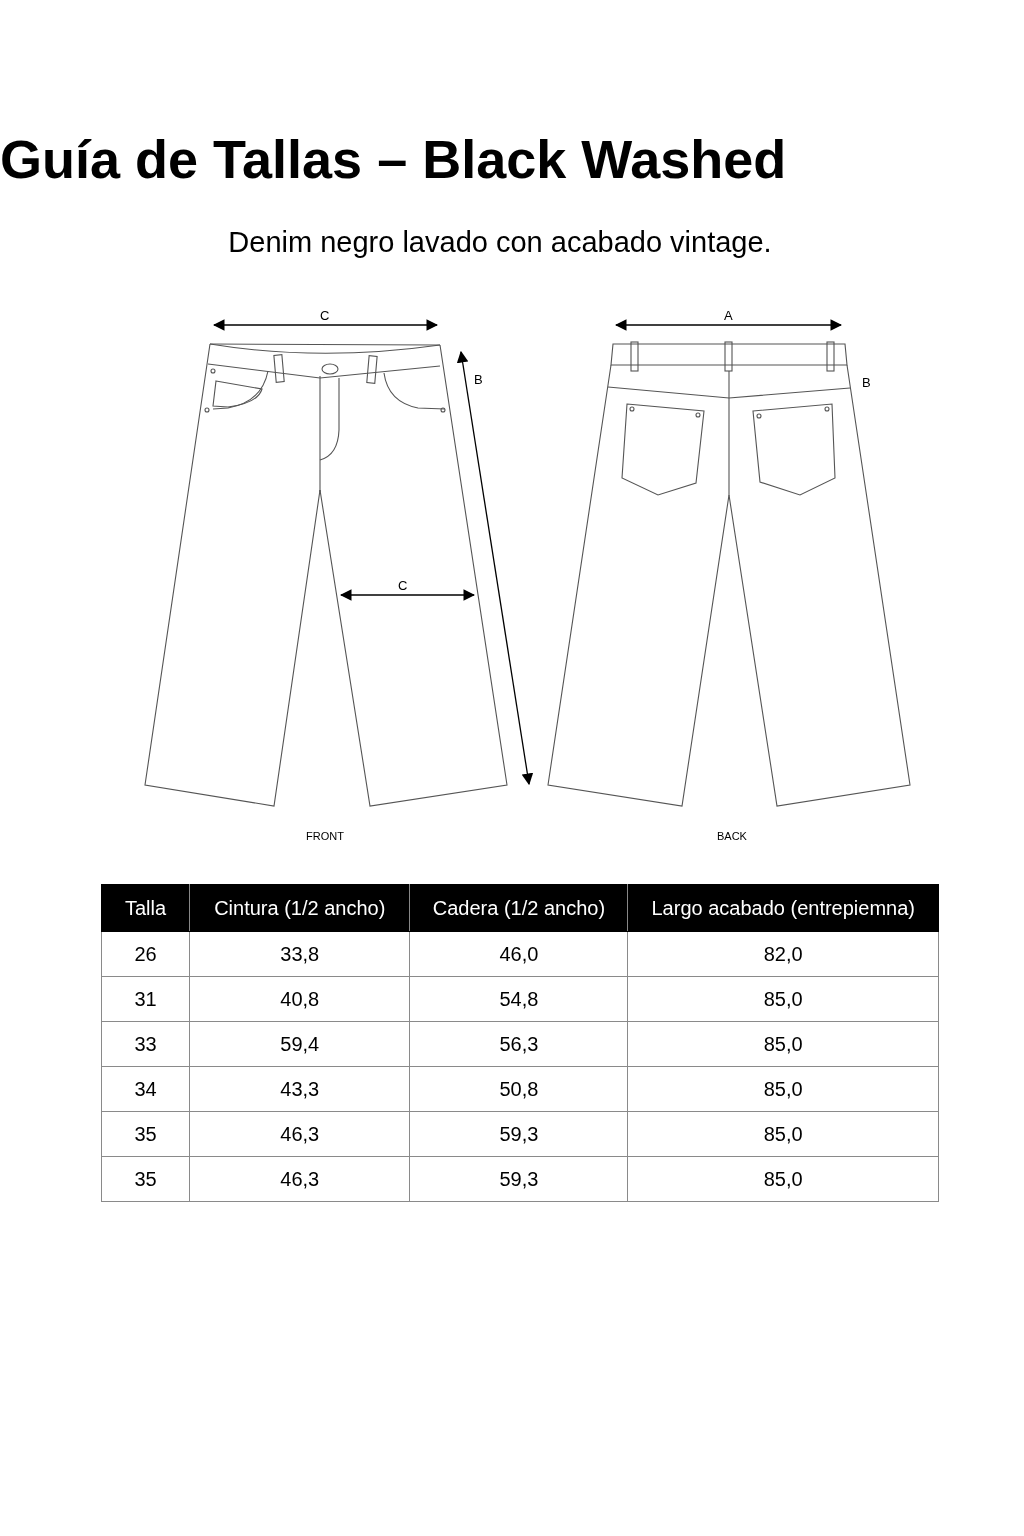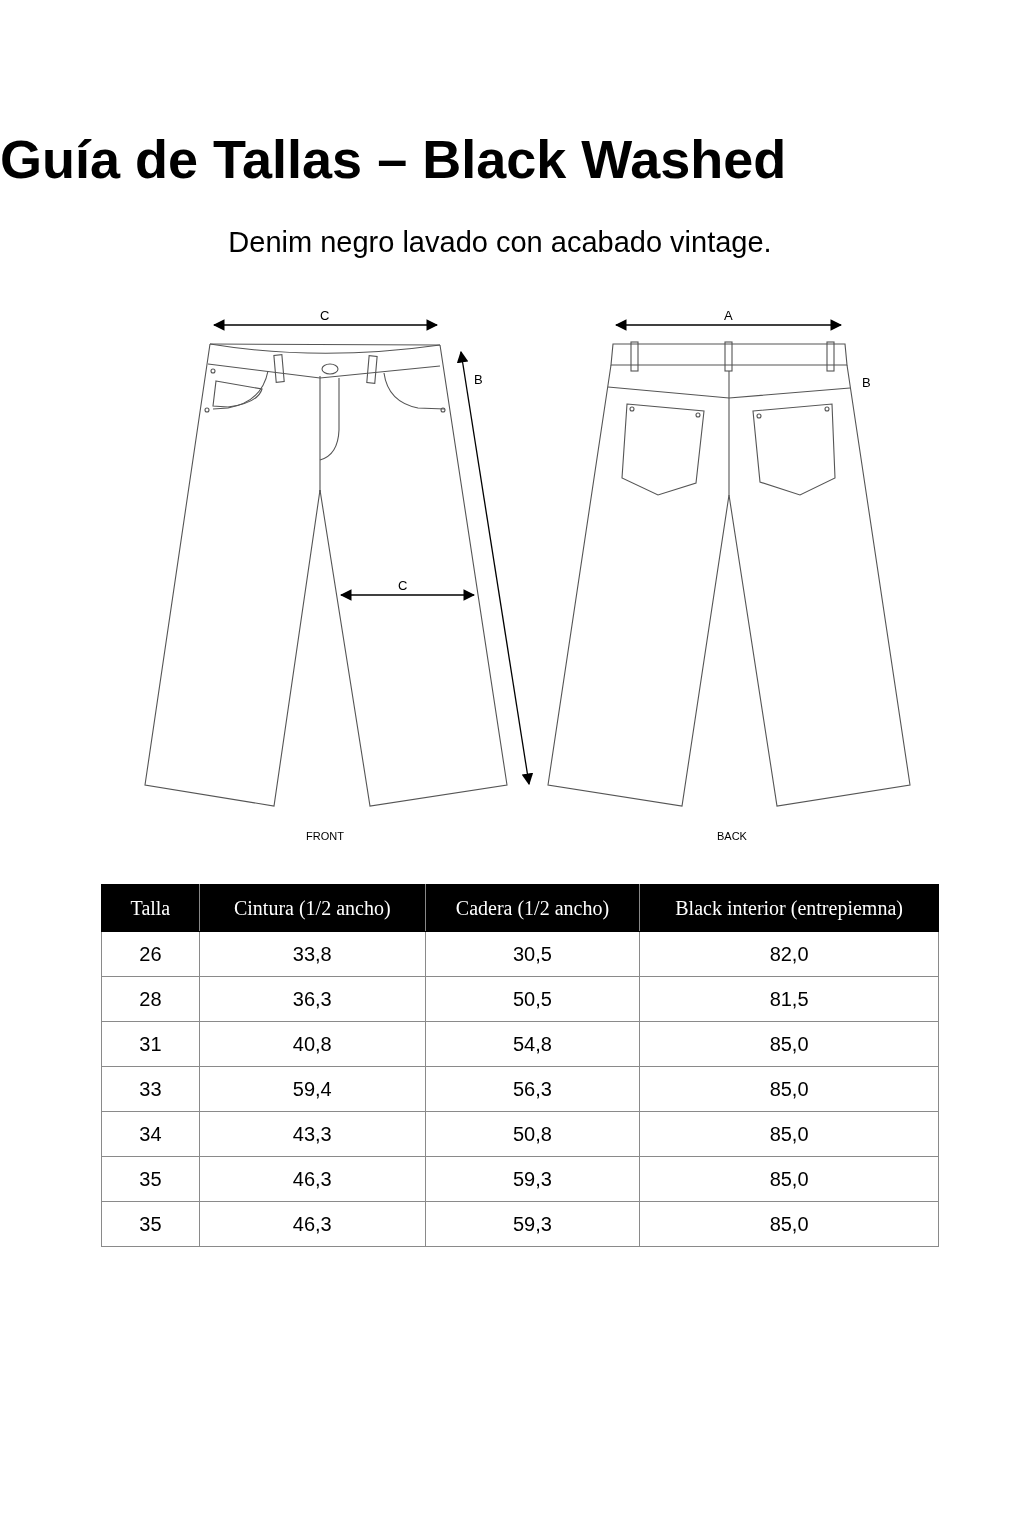--- a/index.html
+++ b/index.html
@@ -3,21 +3,21 @@
 <meta charset="utf-8">
 <style>
   html, body { margin:0; padding:0; background:#ffffff; }
   body { width:1024px; height:1536px; position:relative; overflow:hidden; font-family:"Liberation Sans", sans-serif; color:#000; }
   .title { position:absolute; left:0; width:1024px; top:128px; text-align:left; font-size:54px; font-weight:bold; letter-spacing:0px; line-height:62px; }
   .subtitle { position:absolute; left:0; width:1000px; top:226px; text-align:center; font-size:29px; line-height:32px; }
   .diagram { position:absolute; left:0; top:290px; width:1024px; height:570px; }
   .diagram svg { width:1024px; height:570px; display:block; }
   .dlabel { font-family:"Liberation Sans", sans-serif; fill:#000; }
   table.sizes { position:absolute; left:101px; top:884px; width:838px; border-collapse:collapse; font-size:20px; }
-  table.sizes th { background:#000; color:#fff; font-weight:normal; height:46px; padding:0 20px; border:1px solid #000; border-right:1px solid #888; white-space:nowrap;font-family:Liberation Serif, serif; }
+  table.sizes th { background:#000; color:#fff; font-weight:normal; height:46px; padding:0 20px; border:1px solid #000; border-right:1px solid #888; white-space:nowrap; }
   table.sizes th:last-child { border-right:1px solid #000; }
   table.sizes td { height:44px; text-align:center; border:1px solid #8a8a8a; padding:0; }
   .c0 { width:86px; } .c1 { width:233px; } .c2 { width:208px; } .c3 { width:309px; }
 </style>
 </head>
 <body>
 
 <div class="title">Guía de Tallas – Black Washed</div>
 <div class="subtitle">Denim negro lavado con acabado vintage.</div>
 
@@ -96,35 +96,29 @@
     <text class="dlabel" x="717" y="840" font-size="11">BACK</text>
   </svg>
 </div>
 
 <table class="sizes">
   <thead>
     <tr>
       <th class="c0">Talla</th>
       <th class="c1">Cintura (1/2 ancho)</th>
       <th class="c2">Cadera (1/2 ancho)</th>
-      <th class="c3">Black interior (entrepiemna)</th>
+      <th class="c3">Largo acabado (entrepiemna)</th>
     </tr>
   </thead>
   <tbody>
     <tr>
       <td>26</td>
       <td>33,8</td>
-      <td>30,5</td>
+      <td>46,0</td>
       <td>82,0</td>
-    </tr>
-    <tr>
-      <td>28</td>
-      <td>36,3</td>
-      <td>50,5</td>
-      <td>81,5</td>
     </tr>
     <tr>
       <td>31</td>
       <td>40,8</td>
       <td>54,8</td>
       <td>85,0</td>
     </tr>
     <tr>
       <td>33</td>
       <td>59,4</td>

